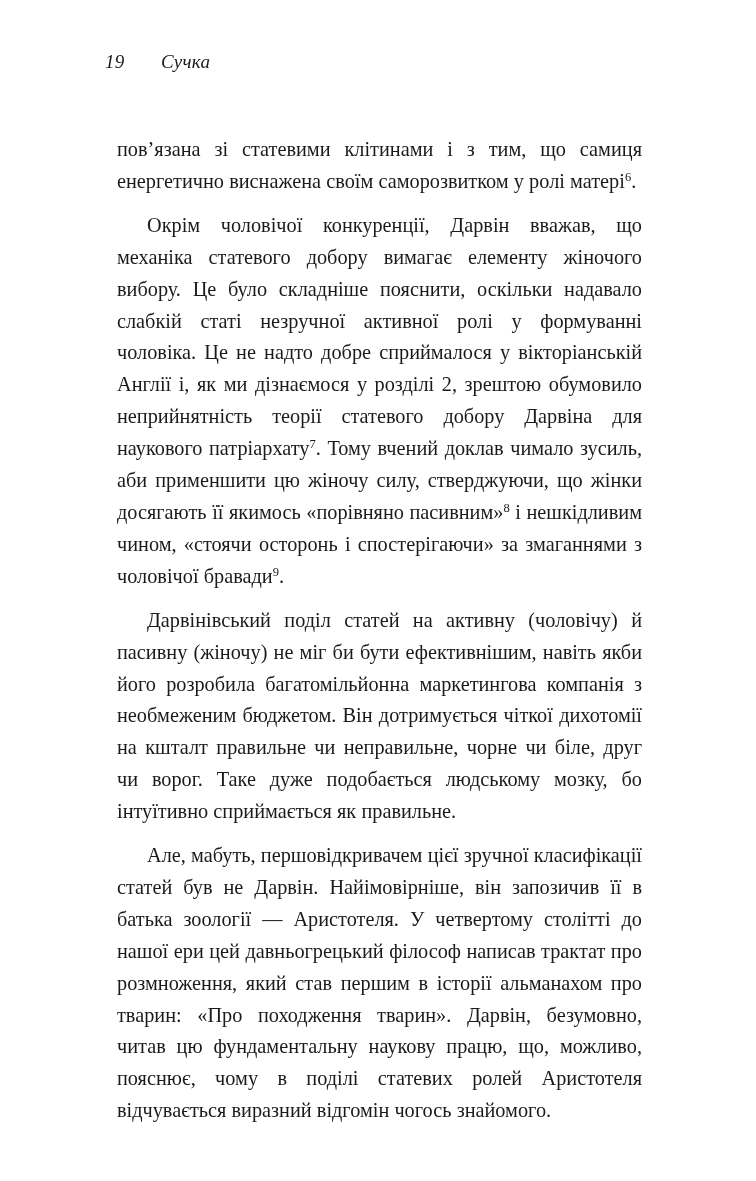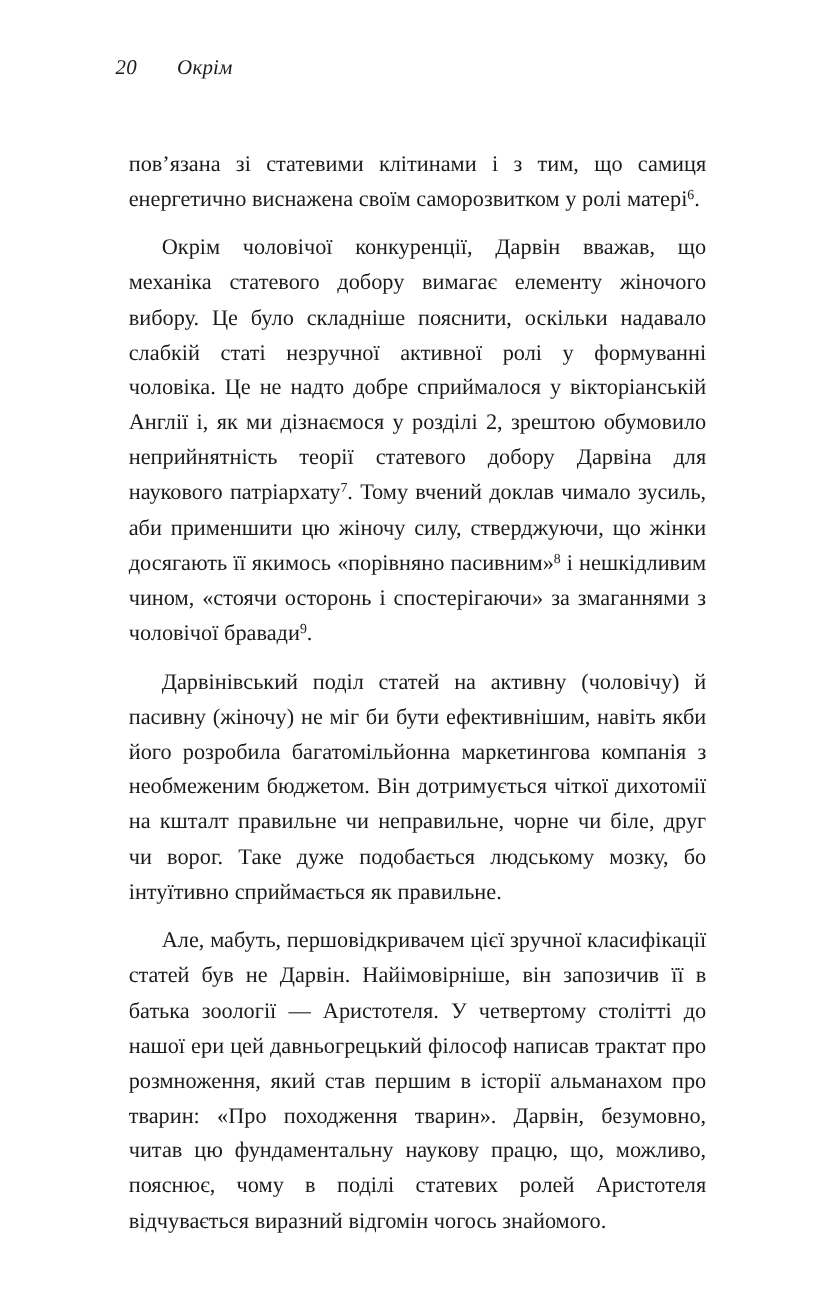--- a/index.html
+++ b/index.html
@@ -71,21 +71,21 @@
     line-height: 0;
     vertical-align: 0.52em;
   }
 </style>
 </head>
 <body style="background: rgb(255, 255, 255); color: rgb(26, 26, 26);">
 
 <div class="page">
 
   <div class="running-head">
-    <span class="folio">20</span><span class="book-title">Окрім</span>
+    <span class="folio">19</span><span class="book-title">Сучка</span>
   </div>
 
   <div class="text-block">
 
     <p class="body-par"><span>пов’язана зі статевими клітинами і з тим, що самиця енергетично виснажена своїм саморозвитком у ролі матері</span><sup>6</sup><span>.</span></p>
 
     <p class="body-par indented"><span>Окрім чоловічої конкуренції, Дарвін вважав, що механіка статевого добору вимагає елементу жіночого вибору. Це було складніше пояснити, оскільки надавало слабкій статі незручної активної ролі у формуванні чоловіка. Це не надто добре сприймалося у вікторіанській Англії і, як ми дізнаємося у розділі 2, зрештою обумовило неприйнятність теорії статевого добору Дарвіна для наукового патріархату</span><sup>7</sup><span>. Тому вчений доклав чимало зусиль, аби применшити цю жіночу силу, стверджуючи, що жінки досягають її якимось «порівняно пасивним»</span><sup>8</sup><span> і нешкідливим чином, «стоячи осторонь і спостерігаючи» за змаганнями з чоловічої бравади</span><sup>9</sup><span>.</span></p>
 
     <p class="body-par indented">Дарвінівський поділ статей на активну (чоловічу) й пасивну (жіночу) не міг би бути ефективнішим, навіть якби його розробила багатомільйонна маркетингова компанія з необмеженим бюджетом. Він дотримується чіткої дихотомії на кшталт правильне чи неправильне, чорне чи біле, друг чи ворог. Таке дуже подобається людському мозку, бо інтуїтивно сприймається як правильне.</p>
 

